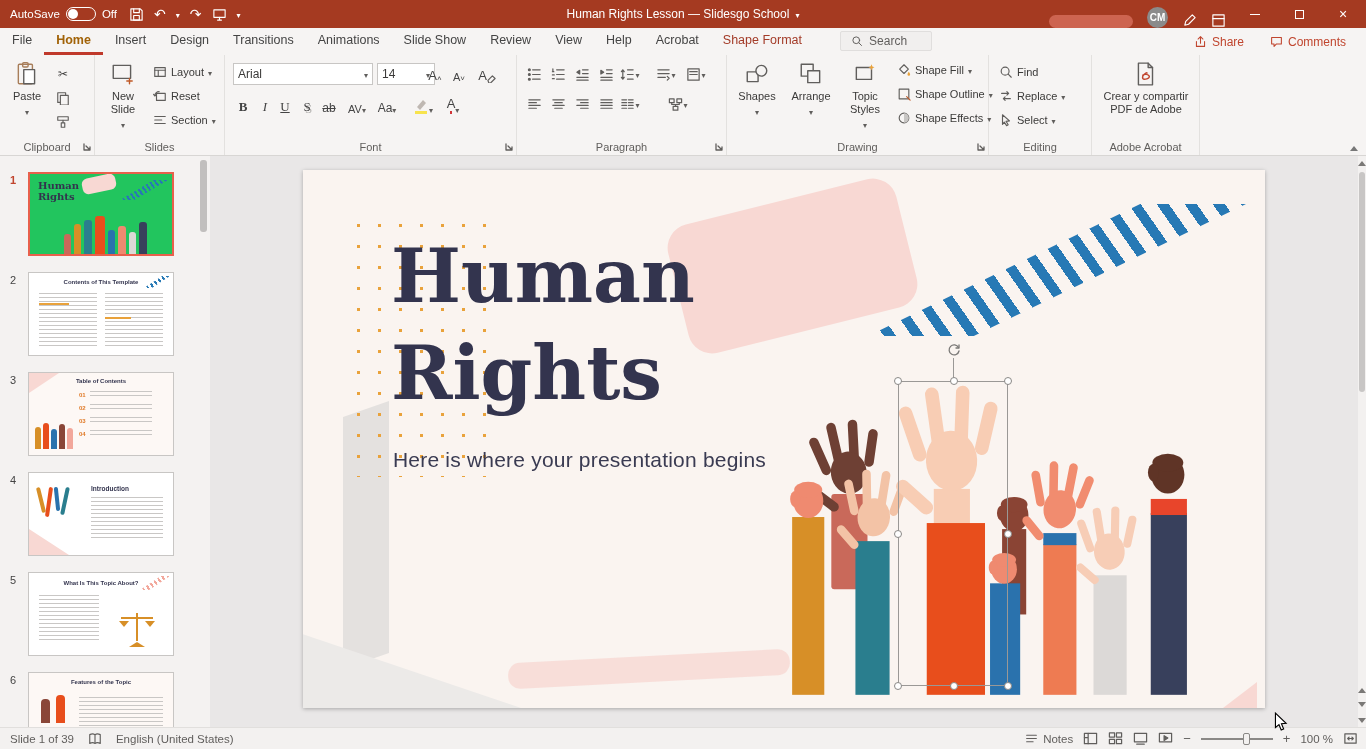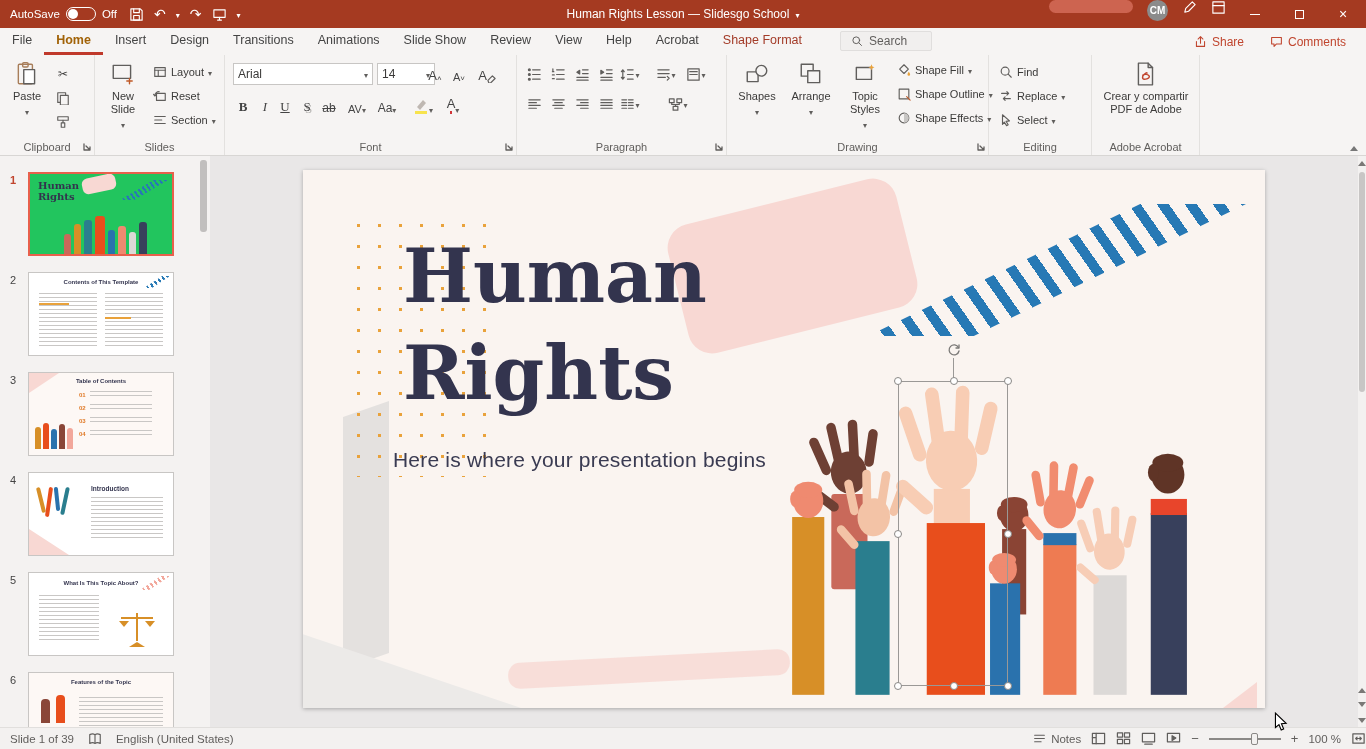--- a/index.html
+++ b/index.html
@@ -15,21 +15,21 @@
   .chev.w::before{color:#fff}
 
   
   .titlebar{position:absolute;top:0;left:0;right:0;height:28px;background:var(--titlebar,#a53a21);display:flex;align-items:center;color:#fff}
   .autosave{display:flex;align-items:center;gap:6px;margin-left:10px;font-size:11.5px;color:#fff}
   .toggle{width:30px;height:14px;border:1px solid #fff;border-radius:8px;position:relative}
   .toggle .knob{position:absolute;left:1px;top:1px;width:10px;height:10px;border-radius:50%;background:#fff}
   .qat{display:flex;align-items:center;gap:10px;margin-left:12px}
   .qat .uglyph{font-size:14px;color:#fff;line-height:1}
   .tb-title{position:absolute;left:50%;transform:translateX(-50%);display:flex;align-items:center;gap:6px;font-size:12px;color:#fff;white-space:nowrap}
-  .tb-right{position:absolute;right:0;top:0;height:28px;display:flex;align-items:flex-start;gap:14px;padding-right:8px}
+  .tb-right{position:absolute;right:0;top:0;height:28px;display:flex;align-items:flex-end;gap:14px;padding-right:8px}
   .redact{width:84px;height:13px;border-radius:7px;background:#cd6450}
   .avatar{width:21px;height:21px;border-radius:50%;background:#8b8b8b;color:#fff;font-size:10px;display:flex;align-items:center;justify-content:center;font-weight:bold}
   .winbtn{width:30px;height:28px;display:flex;align-items:center;justify-content:center;color:#fff}
   .min-bar{width:10px;height:1px;background:#fff}
   .max-box{width:9px;height:9px;border:1px solid #fff}
   .close-x{font-size:14px;line-height:1}
 
   
   .tabrow{position:absolute;top:28px;left:0;right:0;height:27px;background:#f6f4f3;display:flex;align-items:stretch}
   .tab{display:flex;align-items:center;padding:0 12px;font-size:12.5px;color:#444;border-bottom:3px solid transparent;white-space:nowrap}
@@ -66,42 +66,42 @@
   .slide{position:absolute;left:93px;top:14px;width:962px;height:538px;background:var(--slide-cream,#faf4f0);box-shadow:0 1px 4px rgba(0,0,0,.28);overflow:hidden}
 
   
   .dots{position:absolute;left:45px;top:45px;width:150px;height:262px;background-image:radial-gradient(var(--dot-orange,#e9a23b) 1.6px,transparent 1.9px);background-size:21px 21px}
   .pinkblob{position:absolute;left:372px;top:30px;width:235px;height:132px;background:var(--soft-pink,#f8d8d3);border-radius:24px;transform:rotate(-14deg)}
   .stripes{position:absolute;left:565px;top:34px;width:378px;height:132px;background:repeating-linear-gradient(55deg,transparent 0 13px,var(--stripe-blue,#2779b5) 13px 23px);clip-path:polygon(0 100%,72% 0,100% 0,28% 100%)}
   .graytrap{position:absolute;left:40px;top:231px;width:46px;height:268px;background:#e4e1df;clip-path:polygon(0 6%,100% 0,100% 94%,0 100%)}
   .graytri{position:absolute;left:0;top:448px;width:218px;height:90px;background:#eceae8;clip-path:polygon(0 100%,0 18%,100% 100%)}
   .pinkwave{position:absolute;left:205px;top:486px;width:282px;height:26px;background:var(--soft-pink,#f8d8d3);border-radius:12px;transform:rotate(-3deg);opacity:.8}
   .pinktri{position:absolute;right:8px;bottom:0;width:34px;height:26px;background:var(--soft-pink,#f8d8d3);clip-path:polygon(0 100%,100% 0,100% 100%)}
-  .slide-title{position:absolute;left:100px;top:58px;font-family:"DejaVu Serif",serif;font-weight:bold;font-size:74px;line-height:97px;color:var(--title-navy,#33344e)}
+  .slide-title{position:absolute;left:88px;top:58px;font-family:"DejaVu Serif",serif;font-weight:bold;font-size:74px;line-height:97px;color:var(--title-navy,#33344e)}
   .slide-sub{position:absolute;left:90px;top:278px;font-size:21px;color:#3a3b52;letter-spacing:.2px}
   .hands{position:absolute;left:458px;top:158px;width:442px;height:367px}
 
   
   .selbox{position:absolute;left:595px;top:211px;width:110px;height:305px;border:1px solid #9a9896}
   .handle{position:absolute;width:8px;height:8px;border-radius:50%;background:#fff;border:1px solid #8a8886}
   .rot-line{position:absolute;left:54px;top:-24px;width:1px;height:24px;background:#9a9896}
   .rot-icon{position:absolute;left:47px;top:-40px}
 
   
   .vscroll{position:absolute;right:0;top:0;bottom:0;width:8px;background:#f3f1f0}
   .vthumb{position:absolute;left:1px;width:6px;background:#c8c6c5;border-radius:3px}
   .tri{width:0;height:0;border-left:4px solid transparent;border-right:4px solid transparent}
   .tri.up{border-bottom:5px solid #7a7876}
   .tri.dn{border-top:5px solid #7a7876}
   .sbtn{position:absolute;left:0;width:8px;height:14px;display:flex;align-items:center;justify-content:center}
 
   
   .statusbar{position:absolute;left:0;right:0;bottom:0;height:22px;background:#f3f1f0;border-top:1px solid #e1dfdd;display:flex;align-items:center;font-size:11.5px;color:#605e5c}
   .sb-left{display:flex;align-items:center;gap:14px;padding-left:10px}
-  .sb-right{margin-left:auto;display:flex;align-items:center;gap:10px;}
+  .sb-right{margin-left:auto;display:flex;align-items:center;gap:10px;padding-right:8px}
   .slider{position:relative;width:72px;height:14px;display:flex;align-items:center}
   .slider .track{width:100%;height:2px;background:#8a8886}
   .slider .sthumb{position:absolute;left:58%;top:1px;width:7px;height:12px;background:#f3f1f0;border:1px solid #8a8886;border-radius:2px}
 
   
   .t-title{position:absolute;color:#33344e;font-weight:bold}
   .lines{position:absolute;background-image:repeating-linear-gradient(180deg,#c9c7c5 0 1px,transparent 1px 4px)}
   .t-stripes{position:absolute;background:repeating-linear-gradient(55deg,transparent 0 2.5px,#2779b5 2.5px 4.5px)}
   .t-pink{position:absolute;background:#f8d8d3}
   .bar{border-radius:3px 3px 0 0;flex:none}

